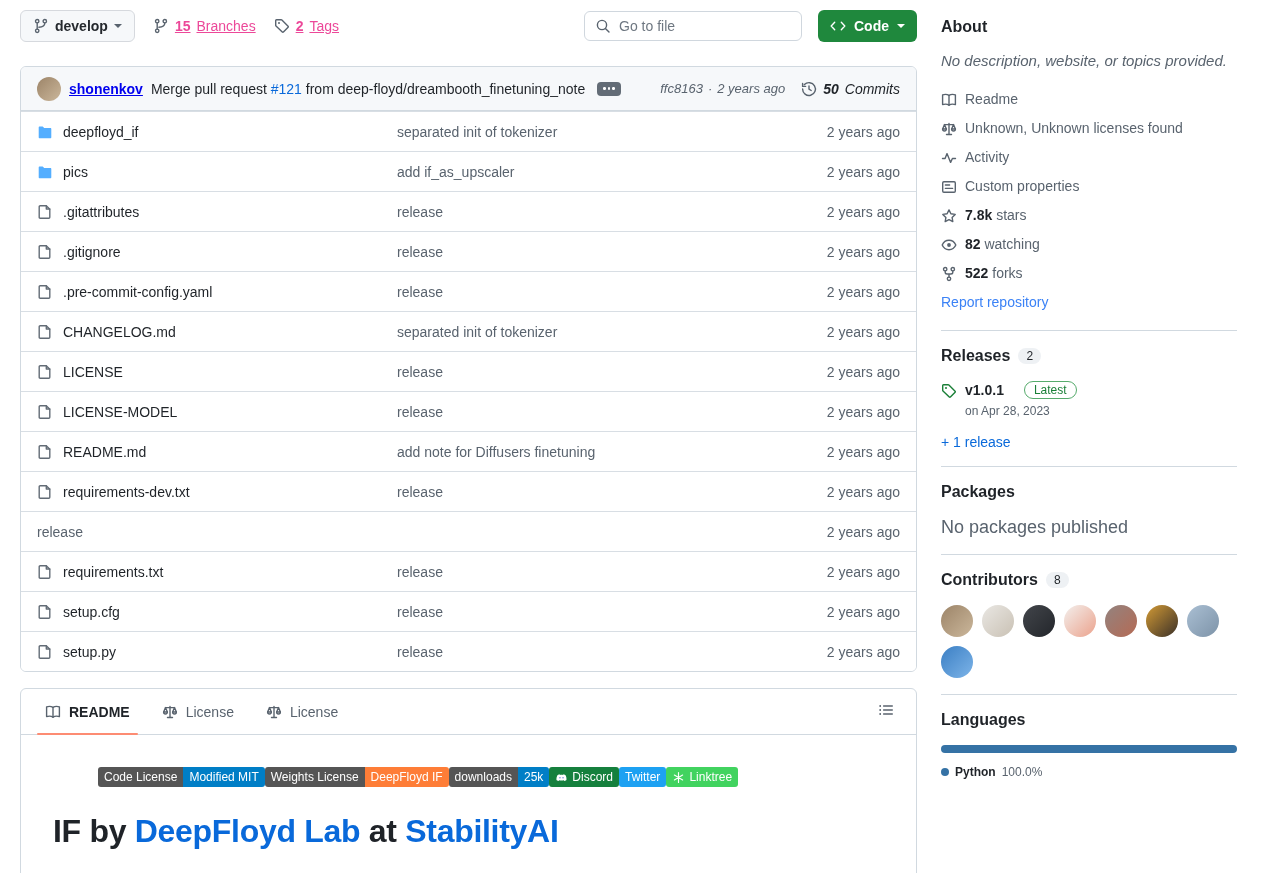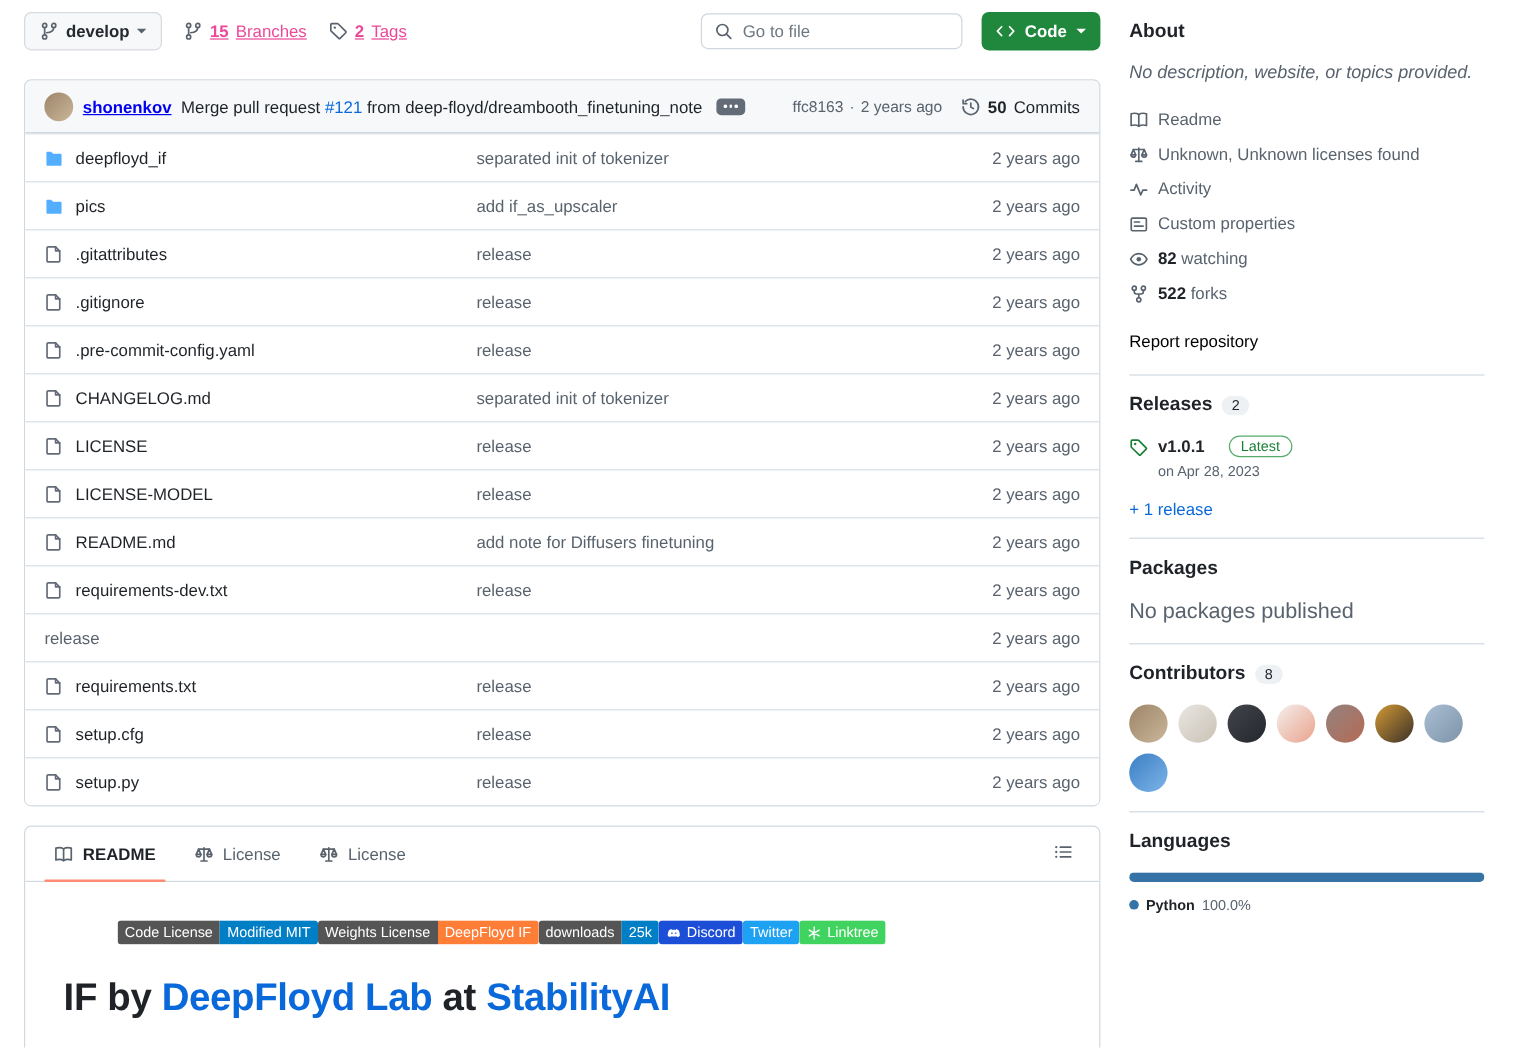--- a/index.html
+++ b/index.html
@@ -54,21 +54,21 @@
   }
   .avatar-s { width:24px; height:24px; border-radius:50%; flex:none; }
   .commit-author { font-weight:700; }
   .commit-msg { white-space:nowrap; overflow:hidden; text-overflow:ellipsis; color:#1f2328; }
   .commit-msg a, .link-blue { color:#0969da; text-decoration:none; }
   .ellipsis-btn {
     width:24px; height:14px; border-radius:4px; background:#636c76; border:none; cursor:pointer;
     display:inline-flex; align-items:center; justify-content:center; gap:2px; margin-left:4px; flex:none;
   }
   .ellipsis-btn i { width:2.5px; height:2.5px; border-radius:50%; background:#fff; }
-  .commit-right { margin-left:auto; display:flex; align-items:center; gap:16px; flex:none; }
+  .commit-right { margin-left:auto; display:flex; align-items:center; gap:16px; flex:none;font-style:italic; }
   .sha-time { color:#59636e; font-size:13px; display:flex; gap:5px; align-items:center; }
   .sha-time a { color:#59636e; text-decoration:none; }
   .commits-link { display:flex; align-items:center; gap:6px; color:#1f2328; text-decoration:none; }
   .commits-link b { font-weight:700; }
 
   .file-row { display:flex; align-items:center; height:40px; padding:0 16px; border-top:1px solid #d8dee4; background:#fff; }
   .file-row:first-of-type { border-top:none; }
   .col-name { width:360px; display:flex; align-items:center; gap:10px; overflow:hidden; }
   .col-name a { color:#1f2328; text-decoration:none; }
   .icon-folder { color:#54aeff; }
@@ -100,21 +100,21 @@
 
   
   .side-section { padding:16px 0; border-bottom:1px solid #d1d9e0; }
   .side-section:first-child { padding-top:8px; }
   .side-section:last-child { border-bottom:none; }
   .side-title { font-size:16px; font-weight:700; margin:0; display:flex; align-items:center; gap:8px; }
   .counter { background:#eef1f4; border-radius:999px; padding:1px 8px; font-size:12px; font-weight:500; color:#1f2328; }
   .about-desc { font-style:italic; color:#59636e; font-size:15px; margin:16px 0; white-space:nowrap; }
   .about-item { display:flex; align-items:center; gap:8px; color:#59636e; padding:4px 0; line-height:21px; text-decoration:none; font-size:14px; }
   .about-item .txt b { color:#1f2328; font-weight:700; }
-  .report-link { display:block; color:#000000; padding:4px 0; margin-top:13px; text-decoration:none; }
+  .report-link { display:block; color:#3b82f6; padding:4px 0; margin-top:2px; text-decoration:none; }
 
   .release-row { display:flex; gap:8px; margin-top:16px; text-decoration:none; }
   .release-row .icn { color:#1a7f37; margin-top:2px; }
   .release-name { display:flex; align-items:center; gap:20px; }
   .release-name b { color:#1f2328; font-size:14px; }
   .latest-pill { border:1px solid #56ab6c; color:#1a7f37; border-radius:999px; padding:1px 9px; font-size:12px; }
   .release-date { color:#59636e; font-size:12px; margin-top:5px; }
   .more-link { display:inline-block; margin-top:16px; color:#0969da; text-decoration:none; font-size:14px; }
 
   .pkg-empty { color:#59636e; font-size:18px; margin-top:16px; }
@@ -445,21 +445,21 @@
             </span>
             <span class="badge">
               <span class="part label">Weights License</span>
               <span class="part val" style="background: rgb(254, 125, 55);">DeepFloyd IF</span>
             </span>
             <span class="badge">
               <span class="part label">downloads</span>
               <span class="part val" style="background: rgb(0, 126, 198);">25k</span>
             </span>
             <span class="badge">
-              <span class="part solid" style="background: #1d4ed8;">
+              <span class="part solid" style="background: #15803d;">
                 <span class="bicon">
                   <svg viewBox="0 0 16 16">
                     <path d="M3 5.2C4.3 4.4 5.6 4 5.6 4l.4.8c1.3-.3 2.7-.3 4 0l.4-.8s1.3.4 2.6 1.2c1 1.9 1.3 3.9 1.1 5.9-1.1.8-2.6 1.2-2.6 1.2l-.6-1c-1.9.5-4 .5-5.9 0l-.6 1s-1.5-.4-2.6-1.2C1.7 9.1 2 7.1 3 5.2z" style="fill:#fff;stroke:none"></path>
                     <circle cx="6.1" cy="8.3" r="1" style="fill:#7289da;stroke:none"></circle>
                     <circle cx="9.9" cy="8.3" r="1" style="fill:#7289da;stroke:none"></circle>
                   </svg>
                 </span>
                 <span>Discord</span>
               </span>
             </span>
@@ -524,20 +524,28 @@
           <span class="txt"><b></b> <span>Activity</span></span>
         </a>
         <a href="#" class="about-item">
           <span class="icn icon-note">
             <svg viewBox="0 0 16 16">
               <rect x="1.7" y="2.7" width="12.6" height="10.6" rx="1.2"></rect>
               <path d="M4.4 6h4.2M4.4 9.4h7.2"></path>
             </svg>
           </span>
           <span class="txt"><b></b> <span>Custom properties</span></span>
+        </a>
+        <a href="#" class="about-item">
+          <span class="icn icon-star">
+            <svg viewBox="0 0 16 16">
+              <path d="M8 1.9l1.9 3.9 4.3.6-3.1 3 .7 4.2L8 11.6l-3.8 2 .7-4.2-3.1-3 4.3-.6z"></path>
+            </svg>
+          </span>
+          <span class="txt"><b>7.8k</b> <span>stars</span></span>
         </a>
         <a href="#" class="about-item">
           <span class="icn icon-eye">
             <svg viewBox="0 0 16 16">
               <path d="M8 3.3c3.3 0 5.9 2.6 6.8 4.7-.9 2.1-3.5 4.7-6.8 4.7S2.1 10.1 1.2 8C2.1 5.9 4.7 3.3 8 3.3z"></path>
               <circle cx="8" cy="8" r="1.9" style="fill:currentColor;stroke:none"></circle>
             </svg>
           </span>
           <span class="txt"><b>82</b> <span>watching</span></span>
         </a>

